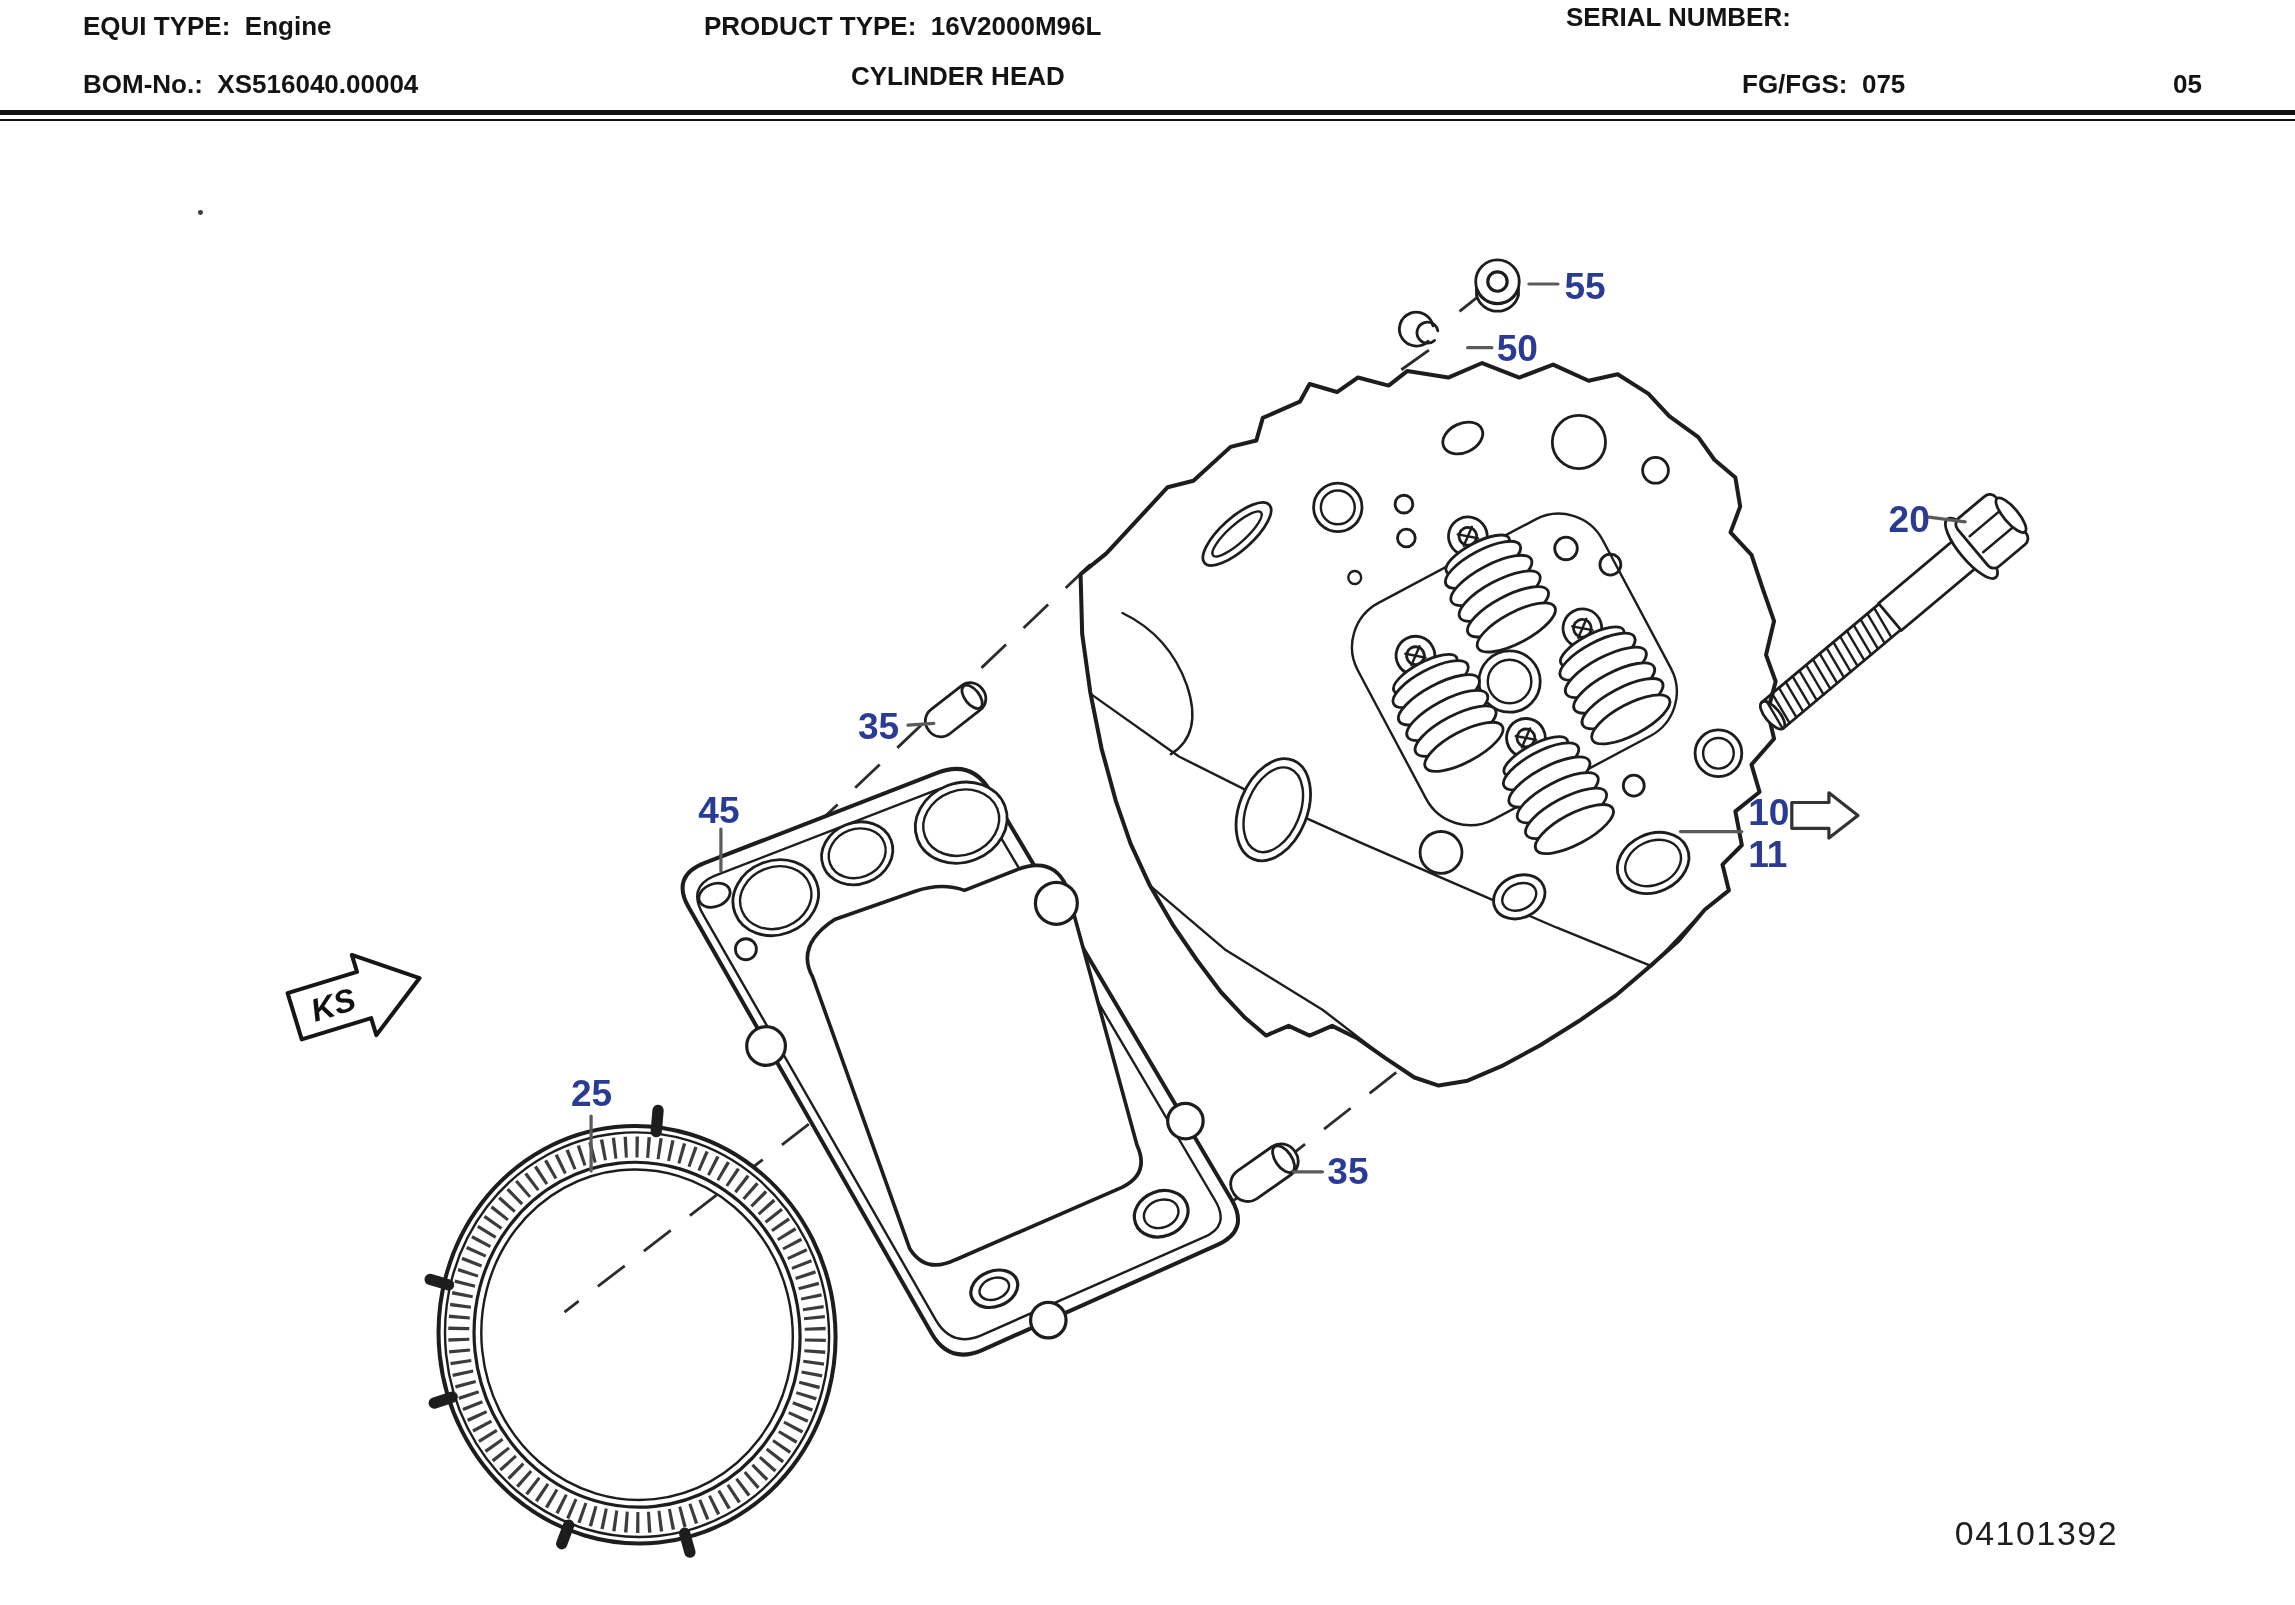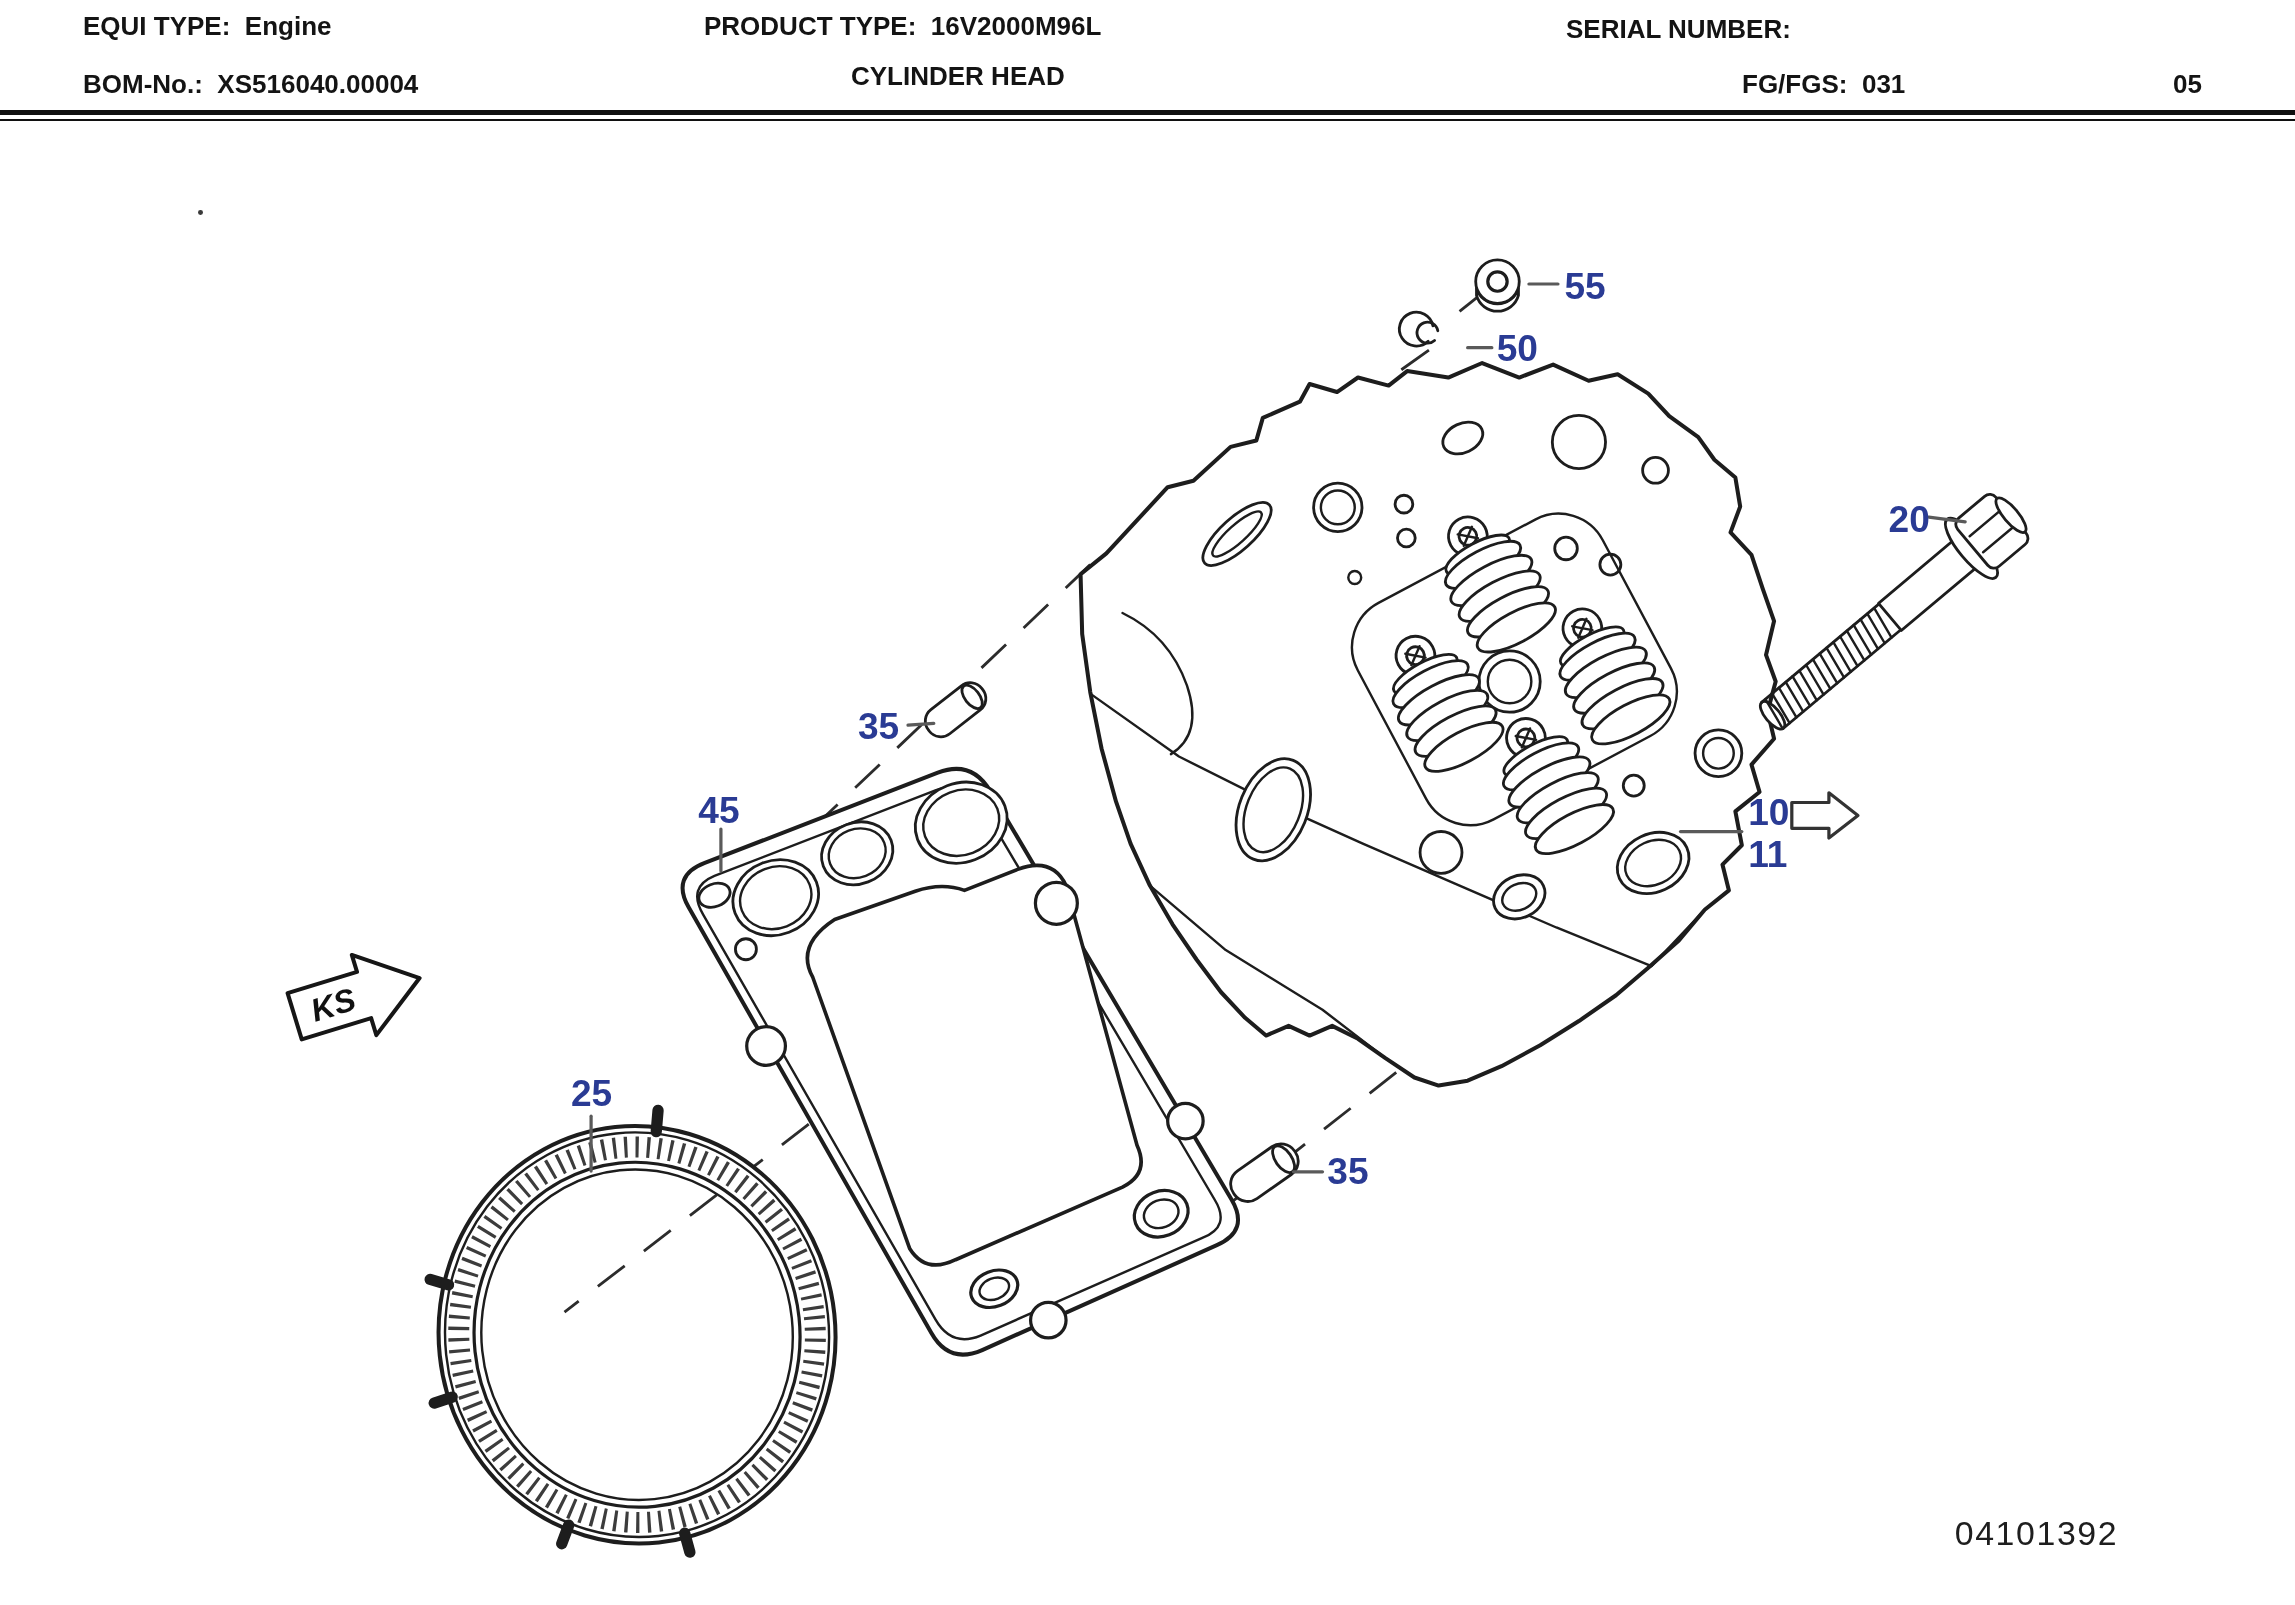--- a/index.html
+++ b/index.html
@@ -23,31 +23,31 @@
 </style>
 </head>
 <body>
 
 <div class="hdr" style="left:83px;top:11.3px;">
   <span>EQUI TYPE:</span><span class="val">Engine</span>
 </div>
 <div class="hdr" style="left:704px;top:11.3px;">
   <span>PRODUCT TYPE:</span><span class="val">16V2000M96L</span>
 </div>
-<div class="hdr" style="left:1566px;top:14px;text-align:center;">
+<div class="hdr" style="left:1566px;top:2px;text-align:center;">
   <span>SERIAL NUMBER:</span>
 </div>
 <div class="hdr" style="left:83px;top:69px;text-align:right;">
   <span>BOM-No.:</span><span class="val">XS516040.00004</span>
 </div>
 <div class="hdr" style="left:851px;top:61px;">
   <span>CYLINDER HEAD</span>
 </div>
 <div class="hdr" style="left:1742px;top:69px;">
-  <span>FG/FGS:</span><span class="val">031</span>
+  <span>FG/FGS:</span><span class="val">075</span>
 </div>
 <div class="hdr" style="left:2173px;top:69px;text-align:center;">
   <span>05</span>
 </div>
 <div class="rule-thick"></div>
 <div class="rule-thin"></div>
 <div class="stray-dot"></div>
 
 <svg width="2295" height="1605" viewBox="0 0 2846 1990">
 

